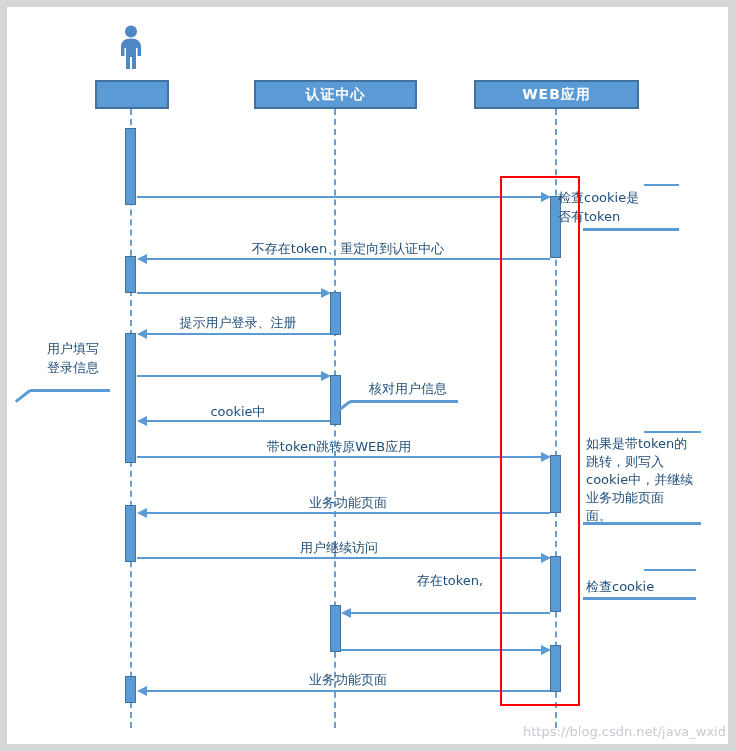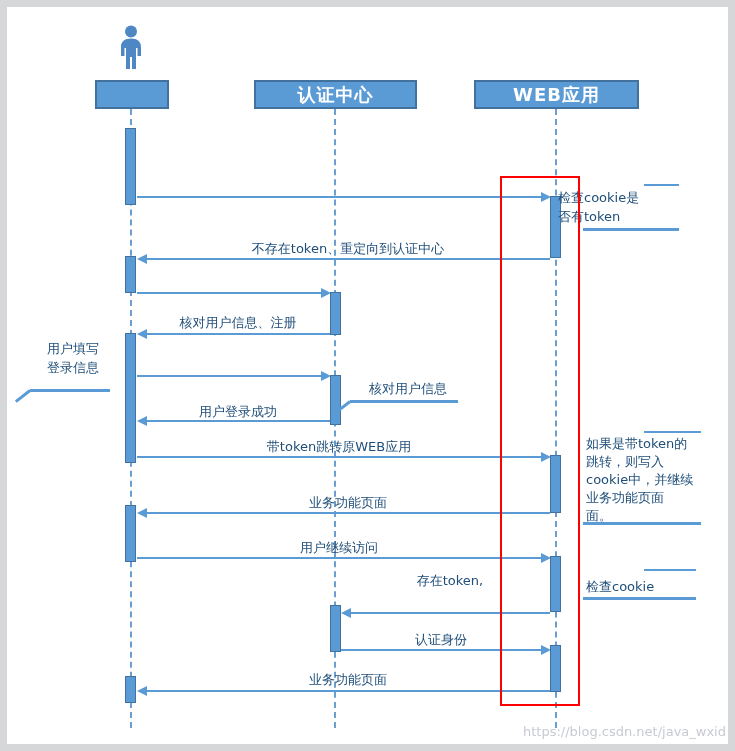--- a/index.html
+++ b/index.html
@@ -3,21 +3,21 @@
 <meta charset="utf-8">
 <style>
   * { margin:0; padding:0; box-sizing:border-box; }
   html,body { background:#ffffff; }
   body { font-family:"DejaVu Sans","Liberation Sans",sans-serif; }
 
   .frame { position:relative; width:735px; height:751px; background:#ffffff; overflow:hidden; }
   .abs { position:absolute; }
 
   .head-box { position:absolute; height:29px; background:#5b9bd5; border:2px solid #41719c;
-              color:#ffffff; font-size:18px; font-weight:bold; letter-spacing:1px;
+              color:#ffffff; font-size:14px; font-weight:bold; letter-spacing:1px;
               display:flex; align-items:center; justify-content:center; }
   .lifeline { position:absolute; width:0; border-left:2px dashed #6b9fd2; }
   .act { position:absolute; width:11px; background:#5b9bd5; border:1px solid #41719c; }
 
   .mline { position:absolute; height:2px; background:#5b9bd5; }
   .ah-r { position:absolute; width:0; height:0; border-top:5px solid transparent;
           border-bottom:5px solid transparent; border-left:10px solid #5b9bd5; }
   .ah-l { position:absolute; width:0; height:0; border-top:5px solid transparent;
           border-bottom:5px solid transparent; border-right:10px solid #5b9bd5; }
   .mlabel { position:absolute; font-size:13px; color:#1f4e79; text-align:center; white-space:nowrap; }
@@ -96,29 +96,28 @@
   <div class="act" style="left:330px;top:292px;height:43px"></div>
   <div class="act" style="left:330px;top:375px;height:50px"></div>
   <div class="act" style="left:330px;top:605px;height:47px"></div>
 
   <div class="act" style="left:550px;top:196px;height:62px"></div>
   <div class="act" style="left:550px;top:455px;height:58px"></div>
   <div class="act" style="left:550px;top:556px;height:56px"></div>
   <div class="act" style="left:550px;top:645px;height:47px"></div>
 
   <div class="mlabel" style="left:146px;top:240px;width:404px">不存在token、重定向到认证中心</div>
-  <div class="mlabel" style="left:146px;top:314px;width:184px">核对用户信息、注册</div>
-  <div class="mlabel" style="left:146px;top:403px;width:184px">用户登录成功</div>
+  <div class="mlabel" style="left:146px;top:314px;width:184px">提示用户登录、注册</div>
+  <div class="mlabel" style="left:146px;top:403px;width:184px">cookie中</div>
   <div class="mlabel" style="left:137px;top:438px;width:404px">带token跳转原WEB应用</div>
   <div class="mlabel" style="left:146px;top:494px;width:404px">业务功能页面</div>
   <div class="mlabel" style="left:137px;top:539px;width:404px">用户继续访问</div>
   <div class="mlabel center-lines" style="left:350px;top:572px;width:200px">
     <div>存在token,</div>
   </div>
-  <div class="mlabel" style="left:341px;top:631px;width:200px">认证身份</div>
   <div class="mlabel" style="left:146px;top:671px;width:404px">业务功能页面</div>
 
   <div class="note-text center-lines" style="left:38px;top:339px;width:70px">
     <div>用户填写</div>
     <div>登录信息</div>
   </div>
   <div class="nbar" style="left:30px;top:389px;width:80px"></div>
   <div class="ntick" style="left:12px;top:389px"></div>
 
   <div class="note-text center-lines" style="left:358px;top:379px;width:100px">

